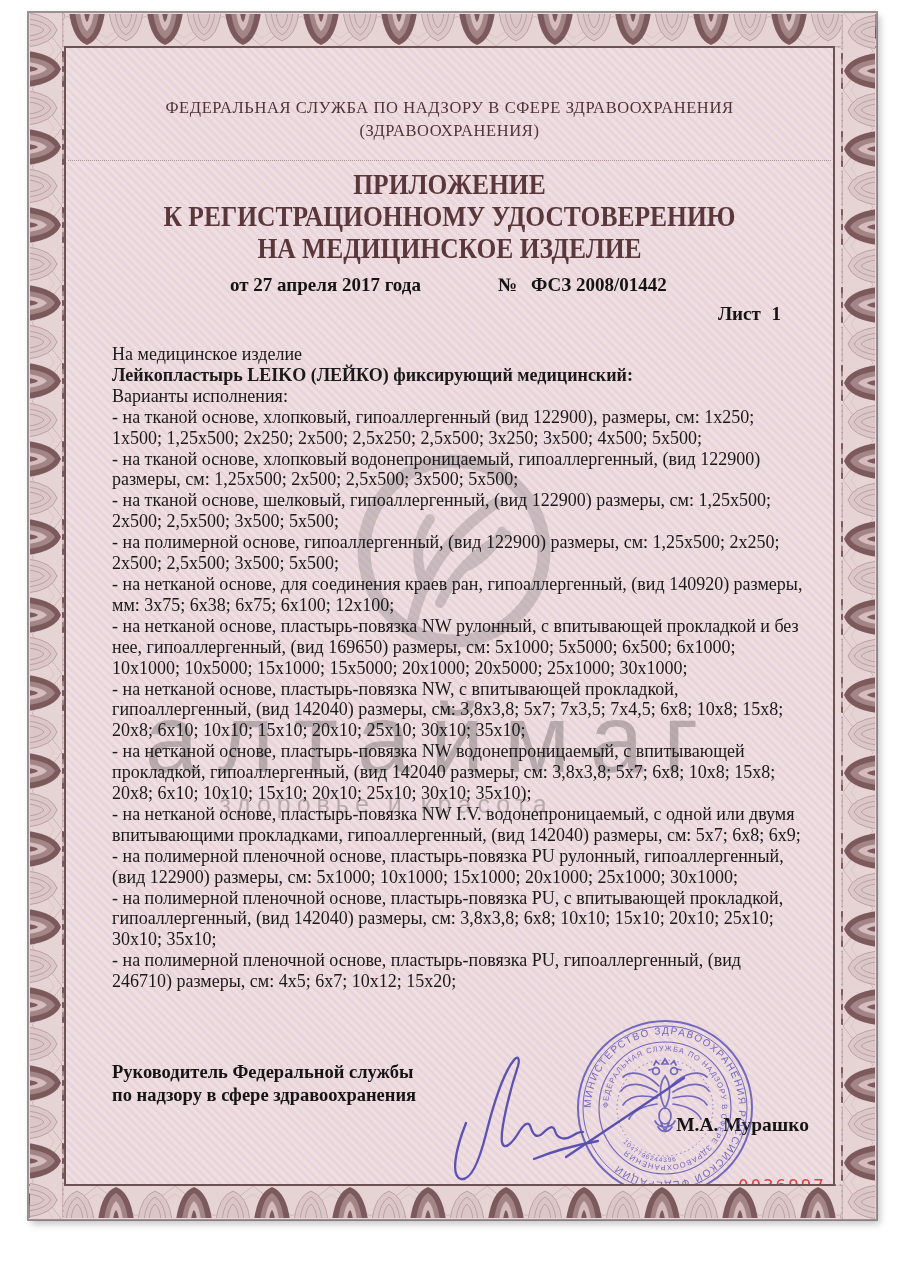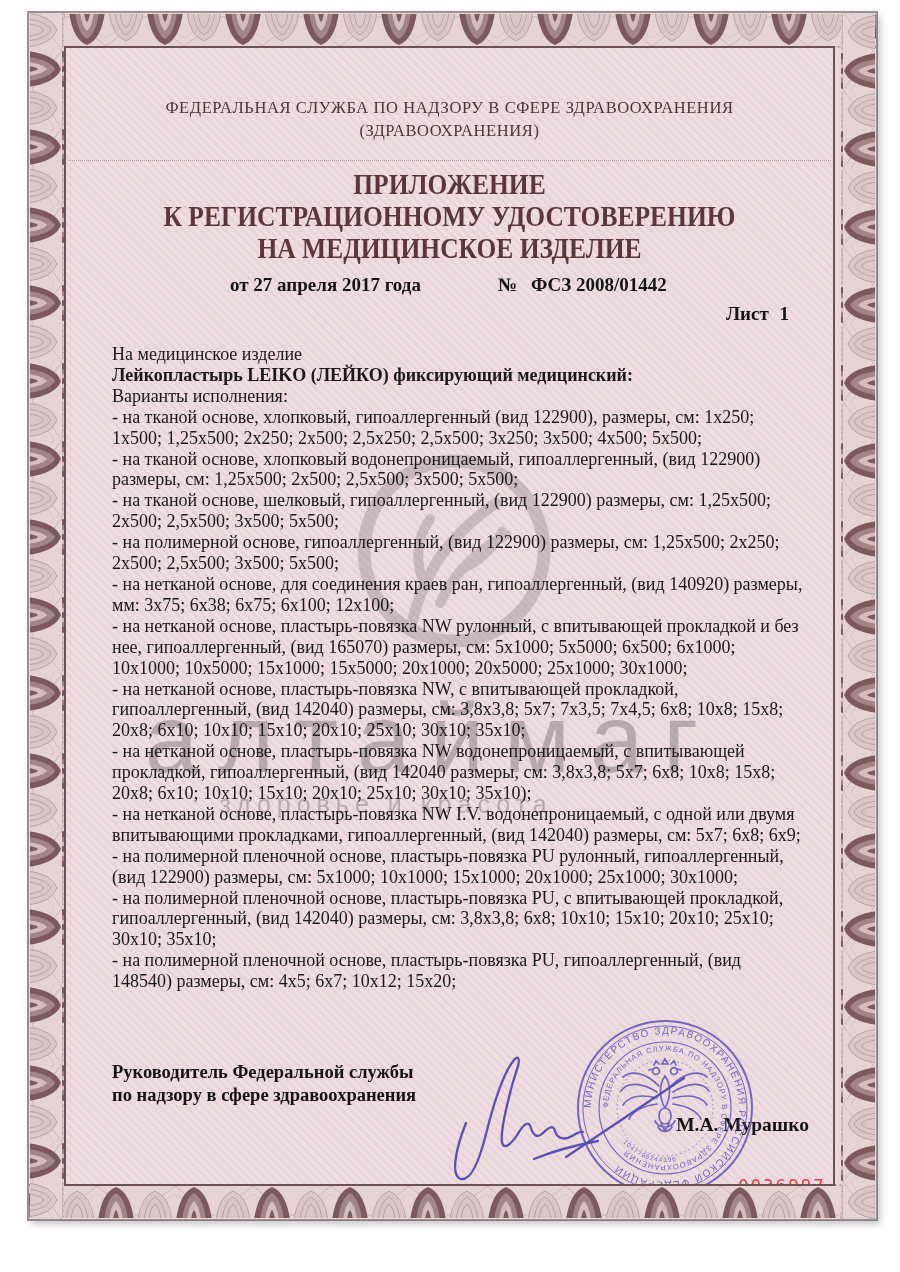--- a/index.html
+++ b/index.html
@@ -30,21 +30,21 @@
   .dotted-rule{position:absolute;left:2px;top:112px;width:763px;height:0;
           border-top:1px dotted rgba(122,92,94,.55);}
   .title{position:absolute;left:0;top:120px;width:767px;text-align:center;
          color:#5a373b;font-weight:bold;font-size:29px;line-height:32px;
          transform:scaleX(.88);transform-origin:50% 0;white-space:nowrap;}
   .dateline{position:absolute;left:0;top:226px;width:767px;color:#141414;
             font-weight:bold;font-size:19px;}
   .dateline .date{position:absolute;left:164px;}
   .dateline .numpart{position:absolute;left:432px;}
   .dateline .numpart .pfx{margin-right:14px;}
-  .sheet{position:absolute;right:44px;top:255px;color:#141414;
+  .sheet{position:absolute;right:52px;top:255px;color:#141414;
          font-weight:bold;font-size:19px;word-spacing:6px;}
   .body-text{position:absolute;left:46px;top:296px;width:692px;color:#191919;
              font-size:18px;line-height:20.9px;}
   .body-text p{margin:0;}
   .body-text p.bold{font-weight:bold;}
   .signer{position:absolute;left:46px;top:1013px;color:#141414;
           font-weight:bold;font-size:18.5px;line-height:22.5px;}
   .signer-name{position:absolute;right:24px;top:1066px;color:#141414;
           font-weight:bold;font-size:19.5px;margin-left:37px;}
   .form-number{position:absolute;left:672px;top:1108px;color:#dc4040;
@@ -124,27 +124,27 @@
       <div class="body-text">
         <p>На медицинское изделие</p>
         <p class="bold">Лейкопластырь LEIKO (ЛЕЙКО) фиксирующий медицинский:</p>
         <p>Варианты исполнения:</p>
         <div>
             <p class="variant">- на тканой основе, хлопковый, гипоаллергенный (вид 122900), размеры, см: 1х250; 1х500; 1,25х500; 2х250; 2х500; 2,5х250; 2,5х500; 3х250; 3х500; 4х500; 5х500;</p>
             <p class="variant">- на тканой основе, хлопковый водонепроницаемый, гипоаллергенный, (вид 122900) размеры, см: 1,25х500; 2х500; 2,5х500; 3х500; 5х500;</p>
             <p class="variant">- на тканой основе, шелковый, гипоаллергенный, (вид 122900) размеры, см: 1,25х500; 2х500; 2,5х500; 3х500; 5х500;</p>
             <p class="variant">- на полимерной основе, гипоаллергенный, (вид 122900) размеры, см: 1,25х500; 2х250; 2х500; 2,5х500; 3х500; 5х500;</p>
             <p class="variant">- на нетканой основе, для соединения краев ран, гипоаллергенный, (вид 140920) размеры, мм: 3х75; 6х38; 6х75; 6х100; 12х100;</p>
-            <p class="variant">- на нетканой основе, пластырь-повязка NW рулонный, с впитывающей прокладкой и без нее, гипоаллергенный, (вид 165070) размеры, см: 5х1000; 5х5000; 6х500; 6х1000; 10х1000; 10х5000; 15х1000; 15х5000; 20х1000; 20х5000; 25х1000; 30х1000;</p>
+            <p class="variant">- на нетканой основе, пластырь-повязка NW рулонный, с впитывающей прокладкой и без нее, гипоаллергенный, (вид 169650) размеры, см: 5х1000; 5х5000; 6х500; 6х1000; 10х1000; 10х5000; 15х1000; 15х5000; 20х1000; 20х5000; 25х1000; 30х1000;</p>
             <p class="variant">- на нетканой основе, пластырь-повязка NW, с впитывающей прокладкой, гипоаллергенный, (вид 142040) размеры, см: 3,8х3,8; 5х7; 7х3,5; 7х4,5; 6х8; 10х8; 15х8; 20х8; 6х10; 10х10; 15х10; 20х10; 25х10; 30х10; 35х10;</p>
             <p class="variant">- на нетканой основе, пластырь-повязка NW водонепроницаемый, с впитывающей прокладкой, гипоаллергенный, (вид 142040 размеры, см: 3,8х3,8; 5х7; 6х8; 10х8; 15х8; 20х8; 6х10; 10х10; 15х10; 20х10; 25х10; 30х10; 35х10);</p>
             <p class="variant">- на нетканой основе, пластырь-повязка NW I.V. водонепроницаемый, с одной или двумя впитывающими прокладками, гипоаллергенный, (вид 142040) размеры, см: 5х7; 6х8; 6х9;</p>
             <p class="variant">- на полимерной пленочной основе, пластырь-повязка PU рулонный, гипоаллергенный, (вид 122900) размеры, см: 5х1000; 10х1000; 15х1000; 20х1000; 25х1000; 30х1000;</p>
             <p class="variant">- на полимерной пленочной основе, пластырь-повязка PU, с впитывающей прокладкой, гипоаллергенный, (вид 142040) размеры, см: 3,8х3,8; 6х8; 10х10; 15х10; 20х10; 25х10; 30х10; 35х10;</p>
-            <p class="variant">- на полимерной пленочной основе, пластырь-повязка PU, гипоаллергенный, (вид 148540) размеры, см: 4х5; 6х7; 10х12; 15х20;</p>
+            <p class="variant">- на полимерной пленочной основе, пластырь-повязка PU, гипоаллергенный, (вид 246710) размеры, см: 4х5; 6х7; 10х12; 15х20;</p>
           </div>
       </div>
 
       <div class="signer">
         <div>Руководитель Федеральной службы</div>
         <div>по надзору в сфере здравоохранения</div>
       </div>
       <div class="signer-name">М.А. Мурашко</div>
       <div class="form-number">0036997</div>
 

